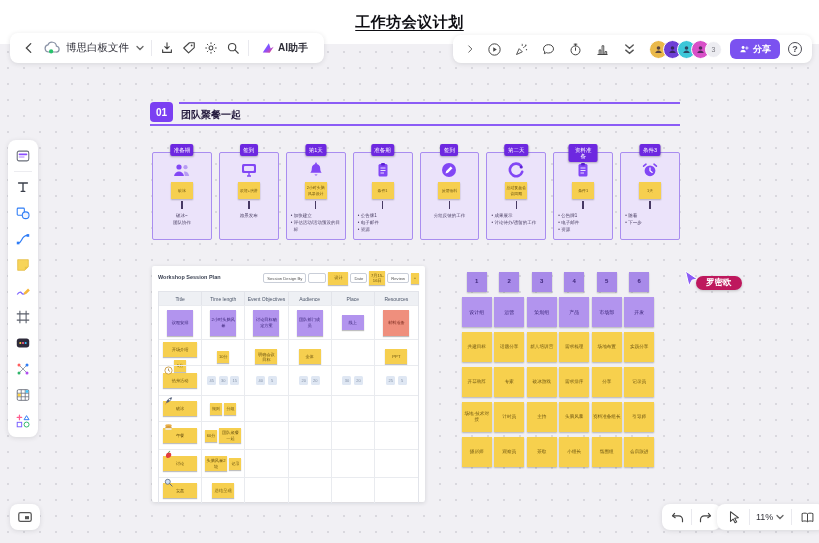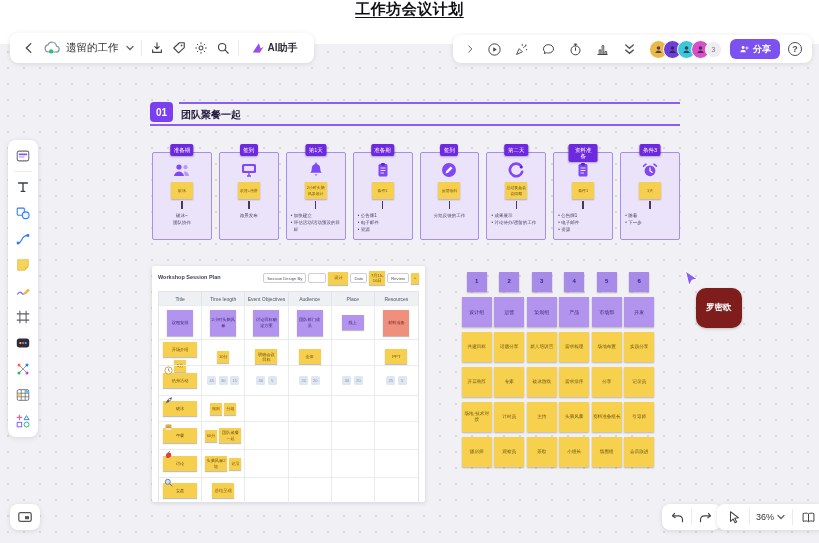--- a/index.html
+++ b/index.html
@@ -1,18 +1,18 @@
 <!DOCTYPE html>
 <html><head>
 <meta charset="utf-8">
 <style>
   html,body{margin:0;padding:0;}
   body{width:819px;height:543px;position:relative;overflow:hidden;background:#fff;
        font-family:"Liberation Sans","DejaVu Sans",sans-serif;-webkit-text-size-adjust:none;}
-  .titlebar{position:absolute;top:0;left:0;right:0;height:44px;display:flex;justify-content:center;background:#fff;z-index:5;}
+  .titlebar{position:absolute;top:0;left:0;right:0;height:44px;display:flex;align-items:center;justify-content:center;background:#fff;z-index:5;}
   .page-title{font-size:15px;font-weight:800;color:#0e0e13;letter-spacing:.5px;text-decoration:underline;text-underline-offset:3px;}
   .bg{position:absolute;left:0;right:0;top:28px;bottom:0;background:#f1f0f4;
       background-image:radial-gradient(circle,#d9d8de 1px,transparent 1.3px);background-size:16px 16px;z-index:0;}
   .panel{position:absolute;background:#fff;border-radius:8px;box-shadow:0 1px 5px rgba(31,35,41,.12);z-index:10;}
   
   .tl{left:10px;top:33px;height:30px;display:flex;align-items:center;gap:6px;padding:0 10px;}
   .icon{display:inline-flex;align-items:center;justify-content:center;}
   .icon svg{width:100%;height:100%;}
   .i14{width:14px;height:14px;} .i15{width:15px;height:15px;} .i16{width:16px;height:16px;} .i10{width:10px;height:10px;}
   .tbtn{border:0;background:transparent;padding:2px;display:flex;align-items:center;justify-content:center;border-radius:4px;cursor:pointer;}
@@ -76,21 +76,21 @@
   .alloctitle{text-align:center;font-size:10px;font-weight:600;color:#33333a;letter-spacing:2px;margin-bottom:9px;}
   .allocgrid{display:grid;grid-template-columns:repeat(6,30px);gap:5px 2.5px;justify-content:center;}
   .acell{display:flex;align-items:center;justify-content:center;}
   .ast{box-shadow:0 1px 1.5px rgba(0,0,0,.25);display:flex;align-items:center;justify-content:center;text-align:center;line-height:1.3;padding:1px;box-sizing:border-box;}
   .a-num{width:20px;height:20px;background:#a88ae9;color:#3d2579;font-size:6px;font-weight:700;}
   .a-name{width:30px;height:30px;background:#b294ee;color:#3a2478;font-size:5px;}
   .a-task{width:30px;height:30px;background:#f7d04d;color:#6b5310;font-size:4.6px;}
   
   .cursorwrap{position:absolute;left:684px;top:270px;z-index:8;}
   .cursorpointer{width:15px;height:17px;display:block;}
-  .cursorpill{position:absolute;left:12px;top:18px;background:#7f1d1d;color:#fff;font-size:8.5px;font-weight:600;padding:14px 10px;border-radius:10px;white-space:nowrap;box-shadow:0 1px 3px rgba(0,0,0,.2);}
+  .cursorpill{position:absolute;left:12px;top:6px;background:#be185d;color:#fff;font-size:8.5px;font-weight:600;padding:1px 10px;border-radius:10px;white-space:nowrap;box-shadow:0 1px 3px rgba(0,0,0,.2);}
 </style>
 </head>
 <body>
 
 <header class="titlebar">
   <span class="page-title">工作坊会议计划</span>
 </header>
 
 <div class="bg"></div>
 
@@ -101,21 +101,21 @@
           <path d="M10 3L5 8l5 5" fill="none" stroke="#444" stroke-width="1.5" stroke-linecap="round"></path>
         </svg>
       </span>
     </button>
   <span class="icon i16">
       <svg viewBox="0 0 18 15">
         <path d="M5 12a4 4 0 0 1-.6-7.9A5 5 0 0 1 14 5.4 3.2 3.2 0 0 1 13.4 12z" fill="none" stroke="#8a93a6" stroke-width="1.4"></path>
         <circle cx="8" cy="11.4" r="2.4" fill="#27c26c"></circle>
       </svg>
     </span>
-  <span class="docname">遗留的工作</span>
+  <span class="docname">博思白板文件</span>
   <span class="icon i10">
       <svg viewBox="0 0 10 10">
         <path d="M2 3.5l3 3 3-3" fill="none" stroke="#666" stroke-width="1.3" stroke-linecap="round"></path>
       </svg>
     </span>
   <span class="vdiv"></span>
   <span id="tl-tools" style="display:flex;align-items:center;gap:4px;">
       <button class="tbtn">
         <span class="icon i14">
           <svg viewBox="0 0 16 16">
@@ -404,21 +404,21 @@
 <div class="panel viewbar">
   <button class="tbtn">
       <span class="icon i14">
         <svg viewBox="0 0 16 16">
           <path d="M4 2l9 6.8-4.2.7 2.3 4.1-1.9 1-2.2-4.2L4 13z" fill="none" stroke="#444" stroke-width="1.2" stroke-linejoin="round"></path>
         </svg>
       </span>
     </button>
   <span class="vdiv"></span>
   <span class="zoomtxt">
-    <span>36%</span>
+    <span>11%</span>
     <span class="icon i10">
         <svg viewBox="0 0 10 10">
           <path d="M2 3.5l3 3 3-3" fill="none" stroke="#666" stroke-width="1.3" stroke-linecap="round"></path>
         </svg>
       </span>
   </span>
   <span class="vdiv"></span>
   <button class="tbtn">
       <span class="icon i15">
         <svg viewBox="0 0 18 15">

